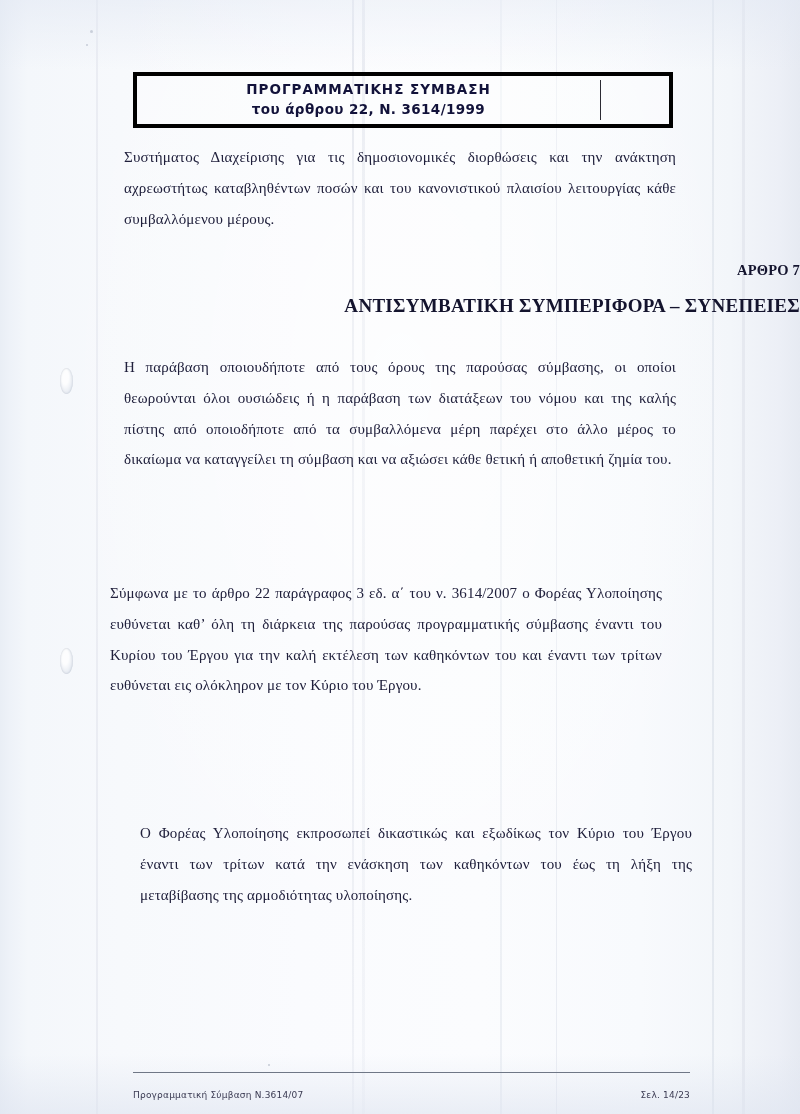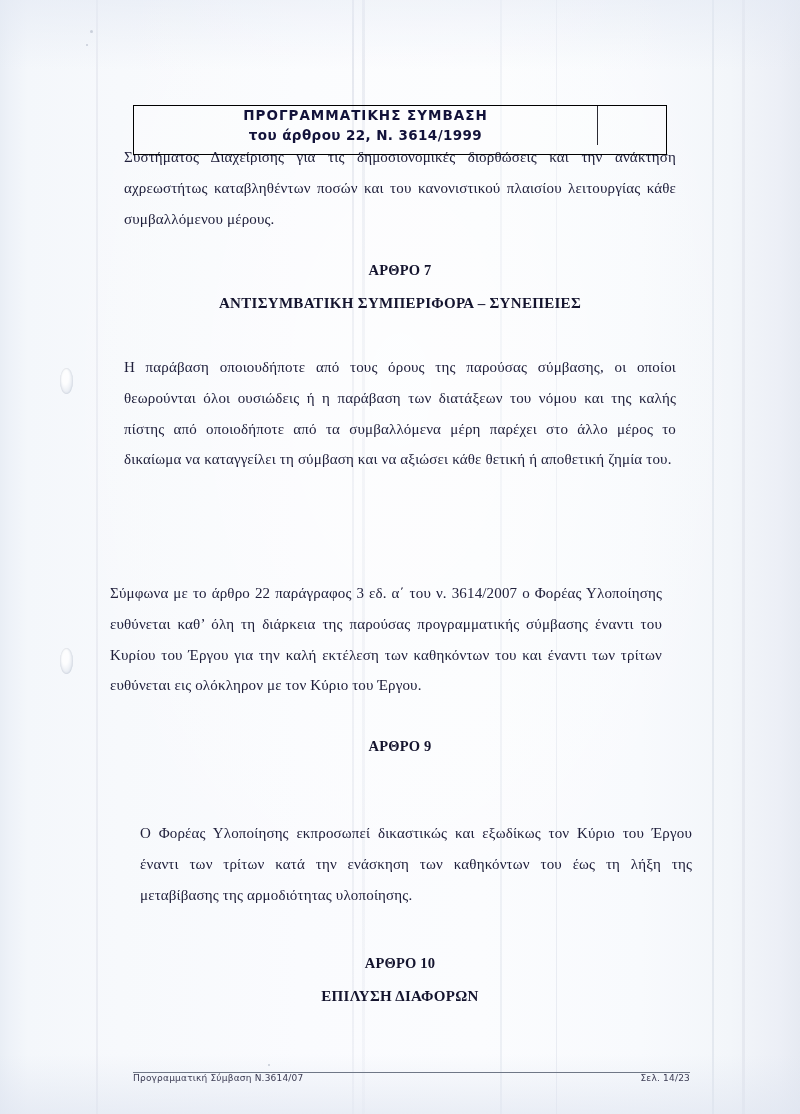--- a/index.html
+++ b/index.html
@@ -64,25 +64,24 @@
     left: 0; top: 0; right: 0; bottom: 0;
     padding: 0;
   }
 
   .header-box {
     position: absolute;
     left: 133px;
     top: 72px;
     width: 532px;
     height: 48px;
-    border: 1px solid #000000;
+    border: 4px solid #000000;
     display: flex;
-    align-items: flex-start;
+    align-items: center;
     background: rgba(255,255,255,0.25);
-    margin-top: 33px;
   }
   .header-box .cell-main {
     flex: 1 1 auto;
     display: flex;
     flex-direction: column;
     align-items: center;
     justify-content: center;
     border-right: 1px solid #2b2b33;
     font-family: "DejaVu Sans", sans-serif;
     font-weight: bold;
@@ -101,43 +100,43 @@
     font-size: 15px;
     line-height: 2.05;
     text-align: justify;
     color: #20203c;
     letter-spacing: .15px;
   }
 
   .heading {
     position: absolute;
     width: 100%;
-    text-align: center;
+    text-align: right;
     font-weight: bold;
     color: #14142e;
   }
   .heading .num {
     display: block;
     font-size: 14.5px;
     letter-spacing: .2px;
   }
   .heading .title {
     display: block;
-    font-size: 15px;
+    font-size: 19px;
     margin-top: 16px;
     letter-spacing: .3px;
   }
 
   .footer {
     position: absolute;
     left: 133px;
     right: 110px;
     top: 1072px;
     border-top: 1px solid #6f7786;
-    padding-top: 0;
+    padding-top: 17px;
     display: flex;
     justify-content: space-between;
     font-family: "DejaVu Sans", sans-serif;
     font-size: 9px;
     color: #3a3a52;
     letter-spacing: .2px;
   }
 
   
   .speck {
@@ -182,27 +181,22 @@
 
   <div class="heading" style="top:262px;">
     <span class="num">ΑΡΘΡΟ 7</span>
     <span class="title">ΑΝΤΙΣΥΜΒΑΤΙΚΗ ΣΥΜΠΕΡΙΦΟΡΑ – ΣΥΝΕΠΕΙΕΣ</span>
   </div>
   <div class="para" style="left:124px; width:552px; top:352px;">Η παράβαση οποιουδήποτε από τους όρους της παρούσας σύμβασης, οι οποίοι θεωρούνται όλοι ουσιώδεις ή η παράβαση των διατάξεων του νόμου και της καλής πίστης από οποιοδήποτε από τα συμβαλλόμενα μέρη παρέχει στο άλλο μέρος το δικαίωμα να καταγγείλει τη σύμβαση και να αξιώσει κάθε θετική ή αποθετική ζημία του.</div>
 
   <div class="para" style="left:110px; width:552px; top:578px;">Σύμφωνα με το άρθρο 22 παράγραφος 3 εδ. α΄ του ν. 3614/2007 ο Φορέας Υλοποίησης ευθύνεται καθ’ όλη τη διάρκεια της παρούσας προγραμματικής σύμβασης έναντι του Κυρίου του Έργου για την καλή εκτέλεση των καθηκόντων του και έναντι των τρίτων ευθύνεται εις ολόκληρον με τον Κύριο του Έργου.</div>
 
   <div class="heading" style="top:738px;">
-    <span class="num">ΑΡΘΡΟ 9</span>
   </div>
   <div class="para" style="left:140px; width:552px; top:818px;">Ο Φορέας Υλοποίησης εκπροσωπεί δικαστικώς και εξωδίκως τον Κύριο του Έργου έναντι των τρίτων κατά την ενάσκηση των καθηκόντων του έως τη λήξη της μεταβίβασης της αρμοδιότητας υλοποίησης.</div>
 
-  <div class="heading" style="top:955px;">
-    <span class="num">ΑΡΘΡΟ 10</span>
-    <span class="title">ΕΠΙΛΥΣΗ ΔΙΑΦΟΡΩΝ</span>
-  </div>
 
   <div class="footer">
     <span>Προγραμματική Σύμβαση Ν.3614/07</span>
     <span>Σελ. 14/23</span>
   </div>
 
 </div>
 
 </body></html>

